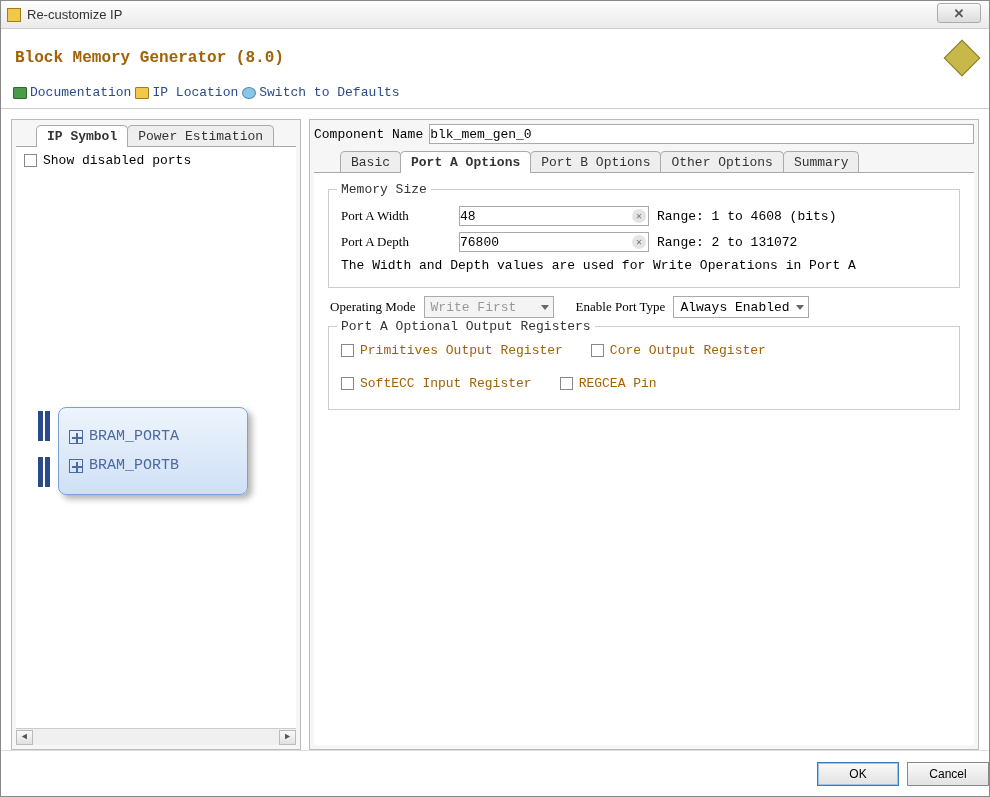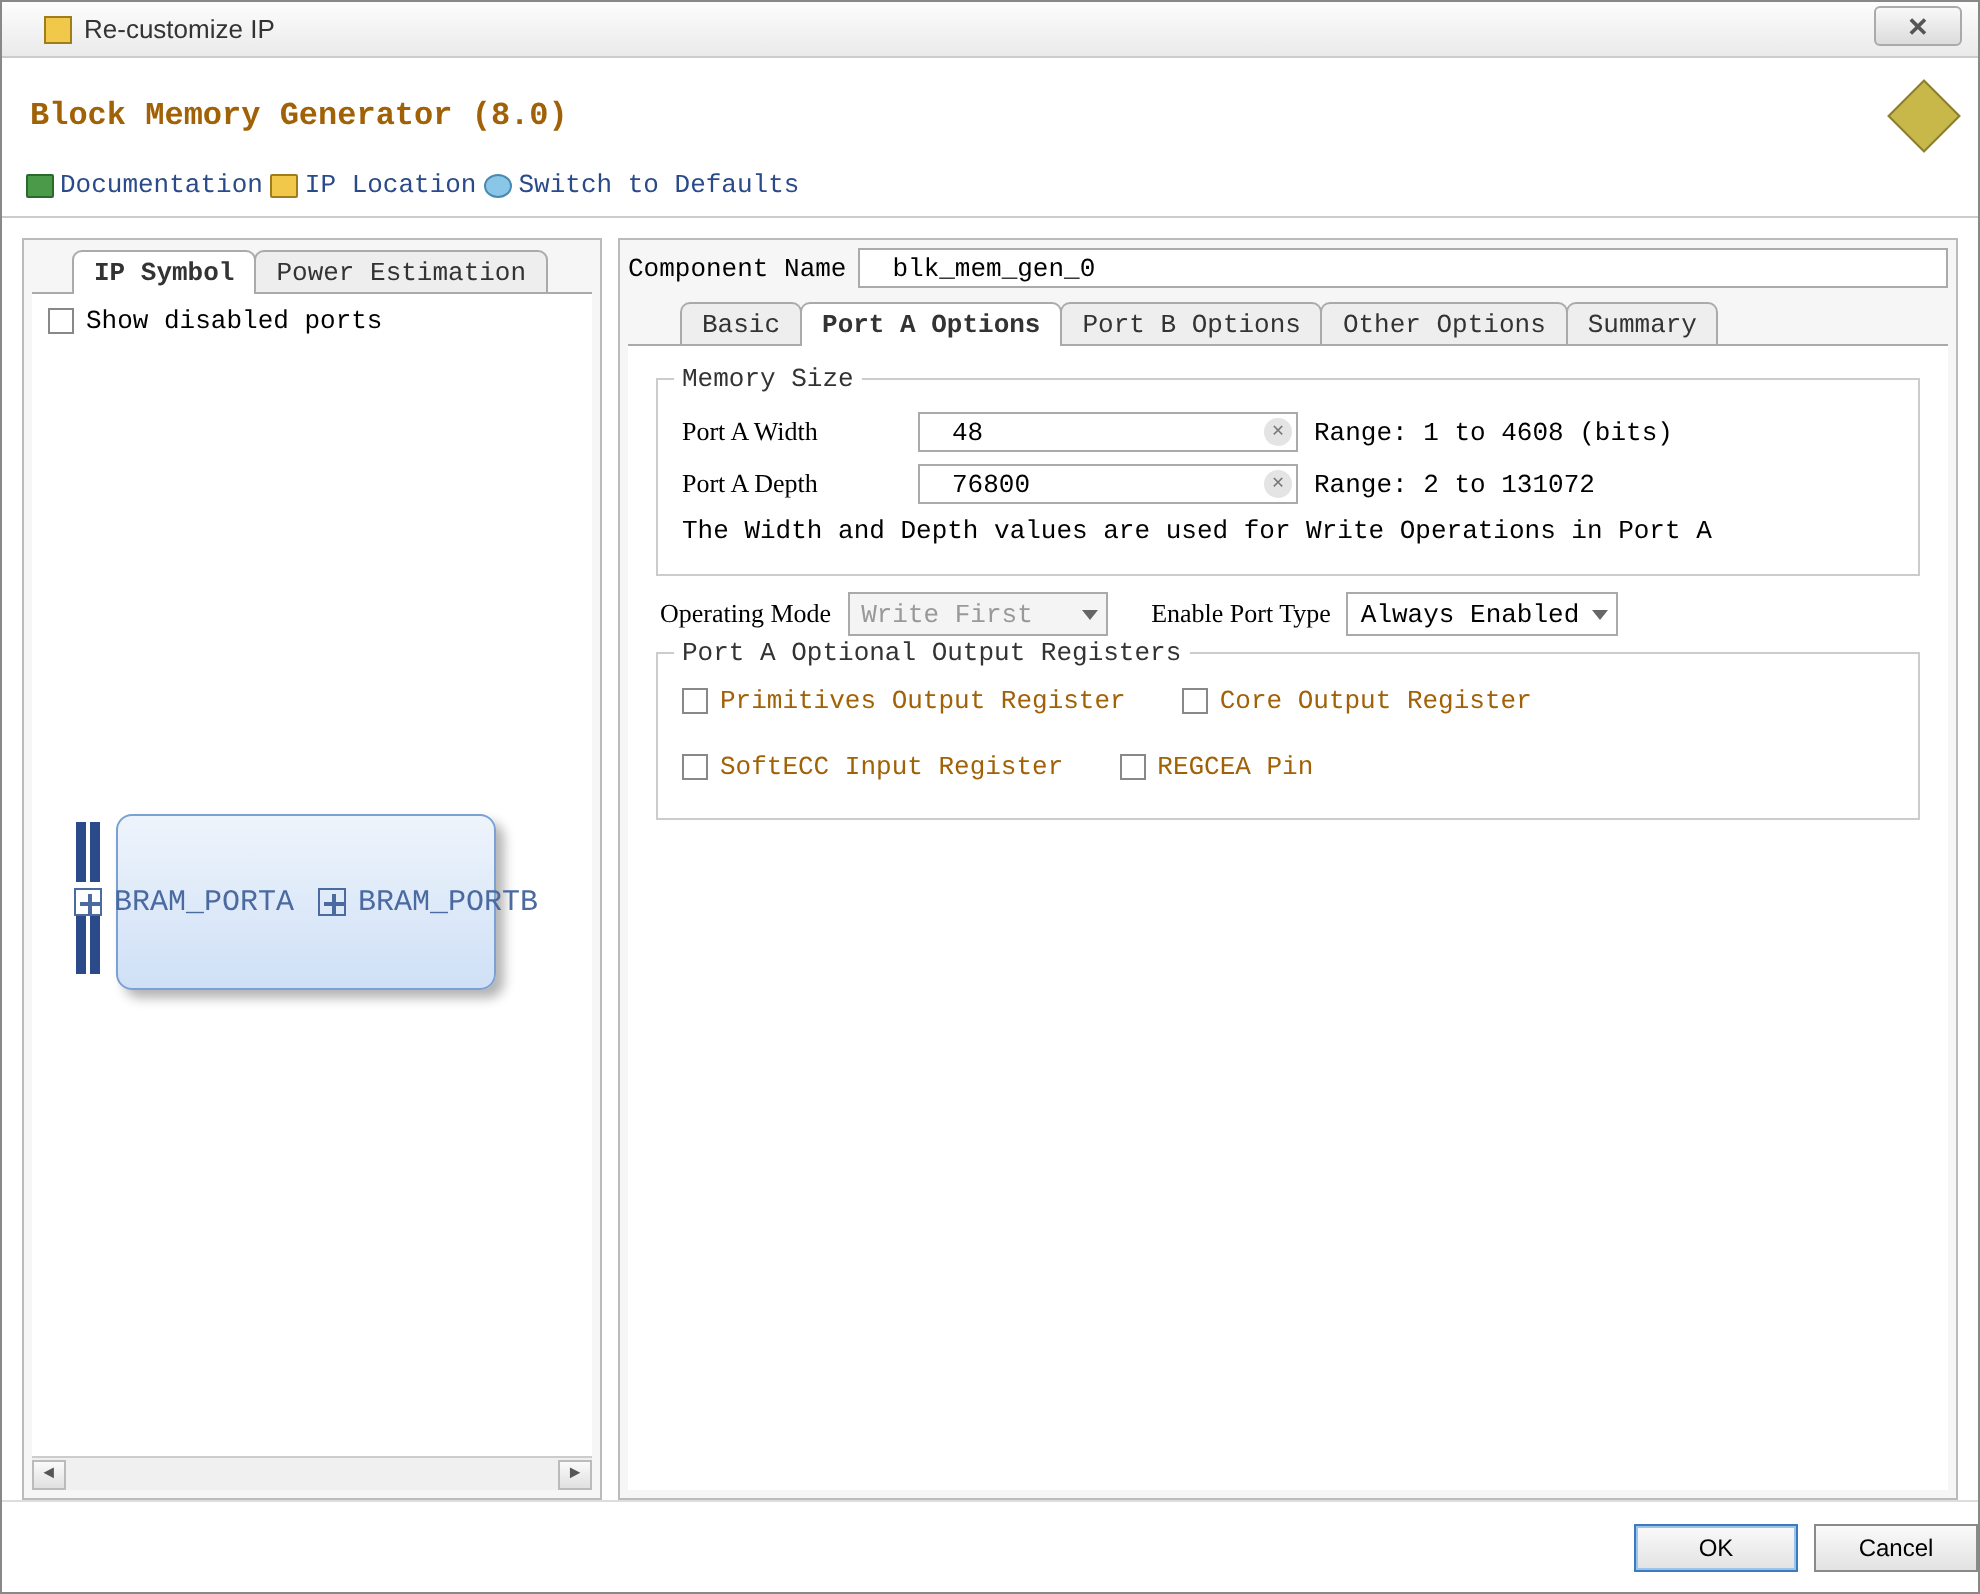--- a/index.html
+++ b/index.html
@@ -21,21 +21,21 @@
     border: 1px solid #888;
     display: flex;
     flex-direction: column;
   }
   .titlebar {
     height: 28px;
     background: linear-gradient(#fdfdfd,#eaeaea);
     border-bottom: 1px solid #ccc;
     display: flex;
     align-items: center;
-    padding: 0 21px;
+    padding: 0 6px;
     position: relative;
   }
   .title-icon {
     width: 14px; height: 14px;
     background: #f2c84b;
     border: 1px solid #a07d1c;
     margin-right: 6px;
   }
   .title-text { font-family: "Segoe UI","SimSun",sans-serif; font-size: 13px; color: #333; }
   .close-btn {
@@ -102,38 +102,38 @@
   .box {
     width: 13px; height: 13px; border: 1px solid #888; background: #fff; display:inline-block;
   }
   .ip-block {
     position: absolute; left: 42px; top: 260px;
     width: 190px; height: 88px;
     background: linear-gradient(#eef4fc,#cfe0f6);
     border: 1px solid #7aa0d4;
     border-radius: 8px;
     box-shadow: 4px 4px 6px rgba(0,0,0,0.3);
-    display: flex; flex-direction: row; justify-content: center; gap: 12px; padding: 10px;
+    display: flex; flex-direction: column; justify-content: center; gap: 12px; padding: 10px;
   }
   .port-row { display: flex; align-items: center; gap: 6px; font-family: "Courier New",monospace; color: #4a6aa0; font-size: 15px; }
   .plus { width:14px; height:14px; border:1px solid #4a6aa0; position:relative; }
   .plus::before, .plus::after { content:""; position:absolute; background:#4a6aa0; }
   .plus::before { left:6px; top:2px; width:2px; height:10px; }
   .plus::after { top:6px; left:2px; height:2px; width:10px; }
   .bus-stub { position:absolute; width:20px; height:80px; left:22px; top:264px; }
   .stub { width:5px; height:30px; background:#2a4a8a; display:inline-block; margin-right:2px; }
   .scroll-h {
     height: 17px; background: #f0f0f0; border-top: 1px solid #ccc; display:flex; align-items:center;
   }
   .scroll-h .arrow { width:17px; height:15px; border:1px solid #bbb; background:linear-gradient(#fafafa,#e0e0e0); display:flex; align-items:center; justify-content:center; font-size:9px; color:#555; }
   .scroll-h .track { flex:1; }
   .component-row { display:flex; align-items:center; gap:6px; padding: 4px 4px 6px 4px; }
   .component-row label { font-family: "Courier New",monospace; }
   .text-input {
-    border: 1px solid #aaa; background:#fff; padding: 2px 16px; font-family:"Courier New",monospace; font-size:13px; height:20px;
+    border: 1px solid #aaa; background:#fff; padding: 2px 0; font-family:"Courier New",monospace; font-size:13px; height:20px;
   }
   .inner-tabs { display:flex; padding-left: 30px; position: relative; top:1px; }
   .fieldset {
     border: 1px solid #ccc; margin: 8px 4px; padding: 10px 12px 12px 12px; position: relative;
   }
   .fieldset > .legend {
     position: absolute; top: -8px; left: 8px; background:#fff; padding: 0 4px;
     font-family:"Courier New",monospace; color:#333;
   }
   .row { display:flex; align-items:center; gap:8px; margin: 6px 0; font-family:"Courier New",monospace; }

